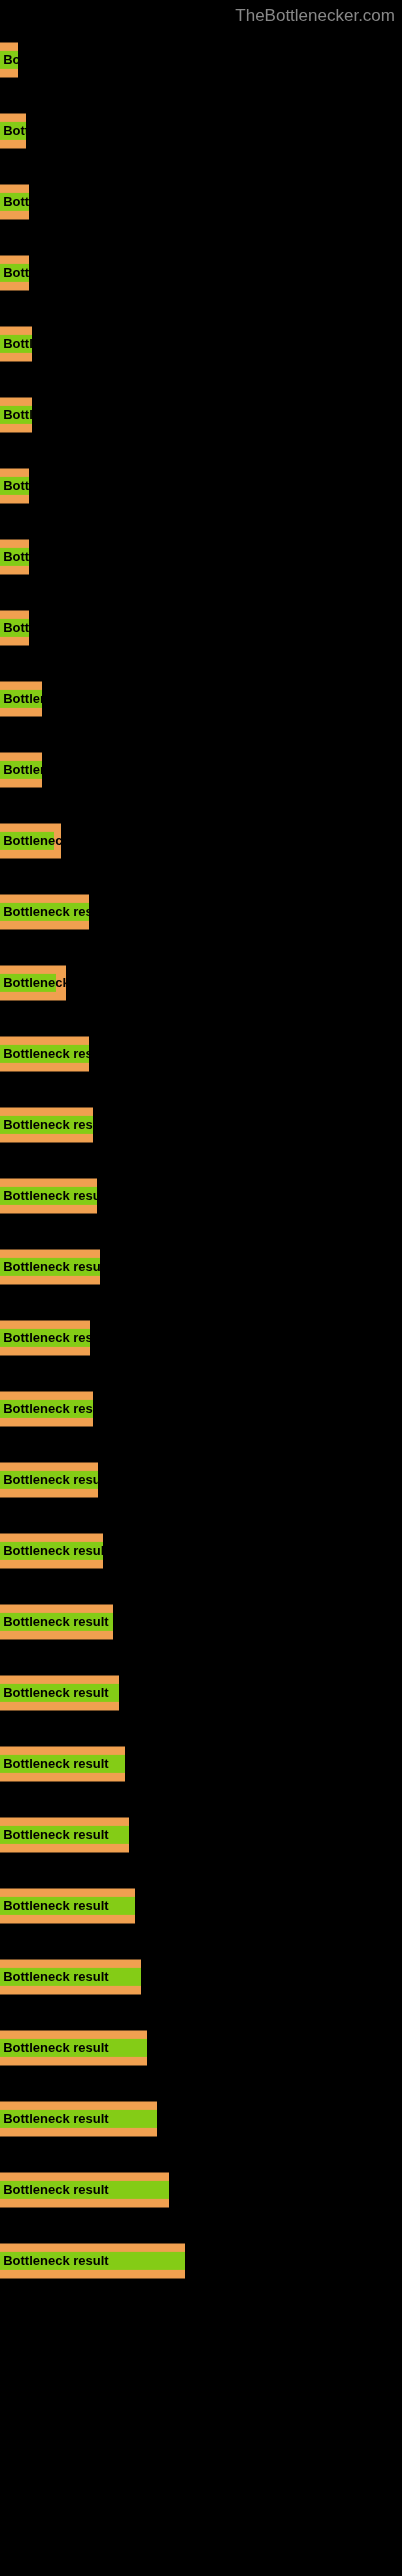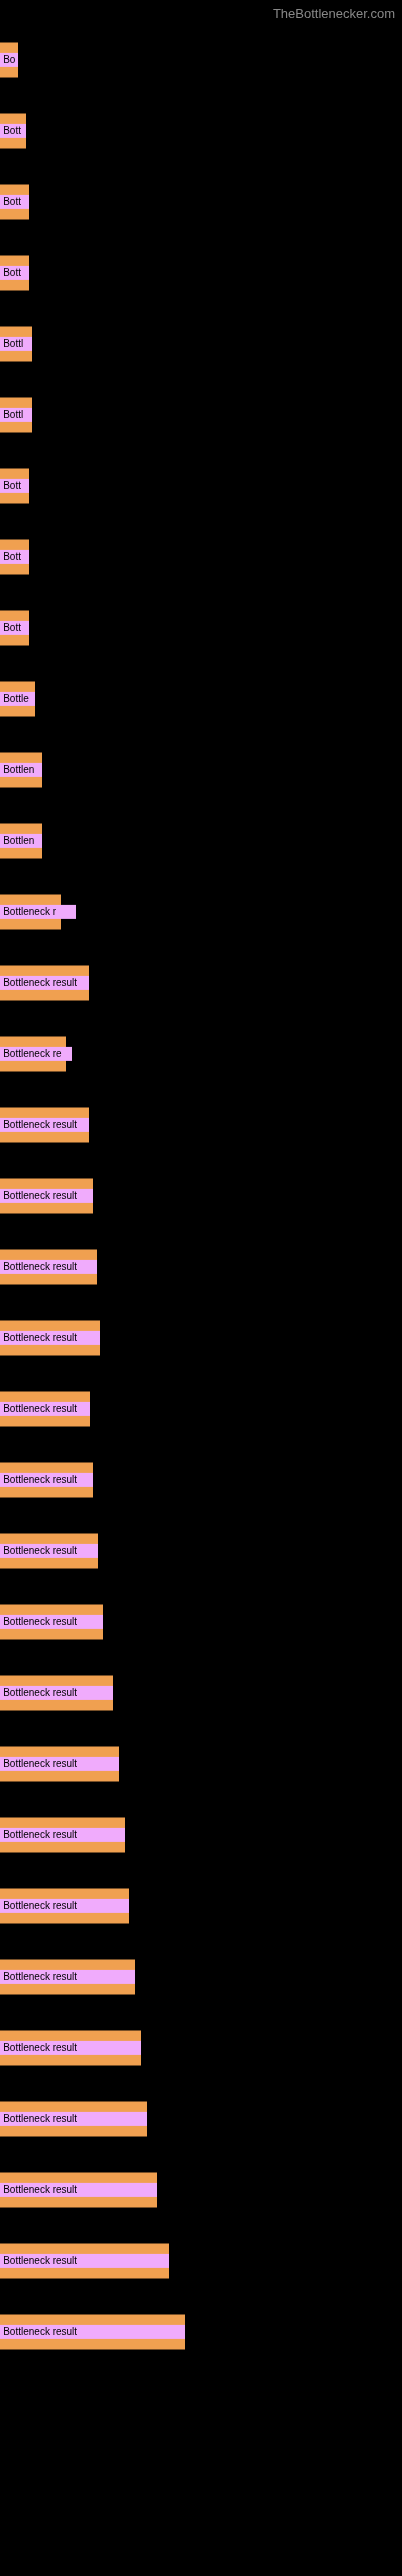--- a/index.html
+++ b/index.html
@@ -11,40 +11,40 @@
     body {
       background-color: #000000;
       width: 403px;
       min-height: 2576px;
       font-family: Arial, sans-serif;
       position: relative;
     }
 
     .site-title {
       color: #888888;
-      font-size: 13px;
+      font-size: 17px;
       text-align: right;
       padding: 6.4px 8px 3.2px 0;
       position: absolute;
       top: 0;
       right: 0;
     }
 
     .chart-container {
       position: relative;
       width: 403px;
       padding-top: 24px;
     }
 
     .bar-label {
       color: #f0a050;
-      font-size: 10px;
-      font-weight: normal;
+      font-size: 13px;
+      font-weight: bold;
       white-space: nowrap;
-      background-color: #f0abfc;
+      background-color: #84cc16;
       color: #000;
       padding: 1.6px 3.2px;
       position: absolute;
       left: 0;
       top: 50%;
       transform: translateY(-50%);
       z-index: 2;
     }
 
     .bar-fill {
@@ -98,42 +98,38 @@
       </div>
       <div class="bar-row-wrapper">
         <div class="bar-fill" style="width: 29px;"></div>
         <div class="bar-label" style="width: 29px;">Bott</div>
       </div>
       <div class="bar-row-wrapper">
         <div class="bar-fill" style="width: 29px;"></div>
         <div class="bar-label" style="width: 29px;">Bott</div>
       </div>
       <div class="bar-row-wrapper">
-        <div class="bar-fill" style="width: 35px;"></div>
-        <div class="bar-label" style="width: 35px;">Bottle</div>
-      </div>
-      <div class="bar-row-wrapper">
         <div class="bar-fill" style="width: 42px;"></div>
         <div class="bar-label" style="width: 42px;">Bottlen</div>
       </div>
       <div class="bar-row-wrapper">
         <div class="bar-fill" style="width: 42px;"></div>
         <div class="bar-label" style="width: 42px;">Bottlen</div>
       </div>
       <div class="bar-row-wrapper">
         <div class="bar-fill" style="width: 61px;"></div>
-        <div class="bar-label" style="width: 76px;">Bottleneck r</div>
+        <div class="bar-label" style="width: 54px;">Bottleneck r</div>
       </div>
       <div class="bar-row-wrapper">
         <div class="bar-fill" style="width: 89px;"></div>
         <div class="bar-label" style="width: 89px;">Bottleneck result</div>
       </div>
       <div class="bar-row-wrapper">
         <div class="bar-fill" style="width: 66px;"></div>
-        <div class="bar-label" style="width: 72px;">Bottleneck re</div>
+        <div class="bar-label" style="width: 56px;">Bottleneck re</div>
       </div>
       <div class="bar-row-wrapper">
         <div class="bar-fill" style="width: 89px;"></div>
         <div class="bar-label" style="width: 89px;">Bottleneck result</div>
       </div>
       <div class="bar-row-wrapper">
         <div class="bar-fill" style="width: 93px;"></div>
         <div class="bar-label" style="width: 93px;">Bottleneck result</div>
       </div>
       <div class="bar-row-wrapper">

